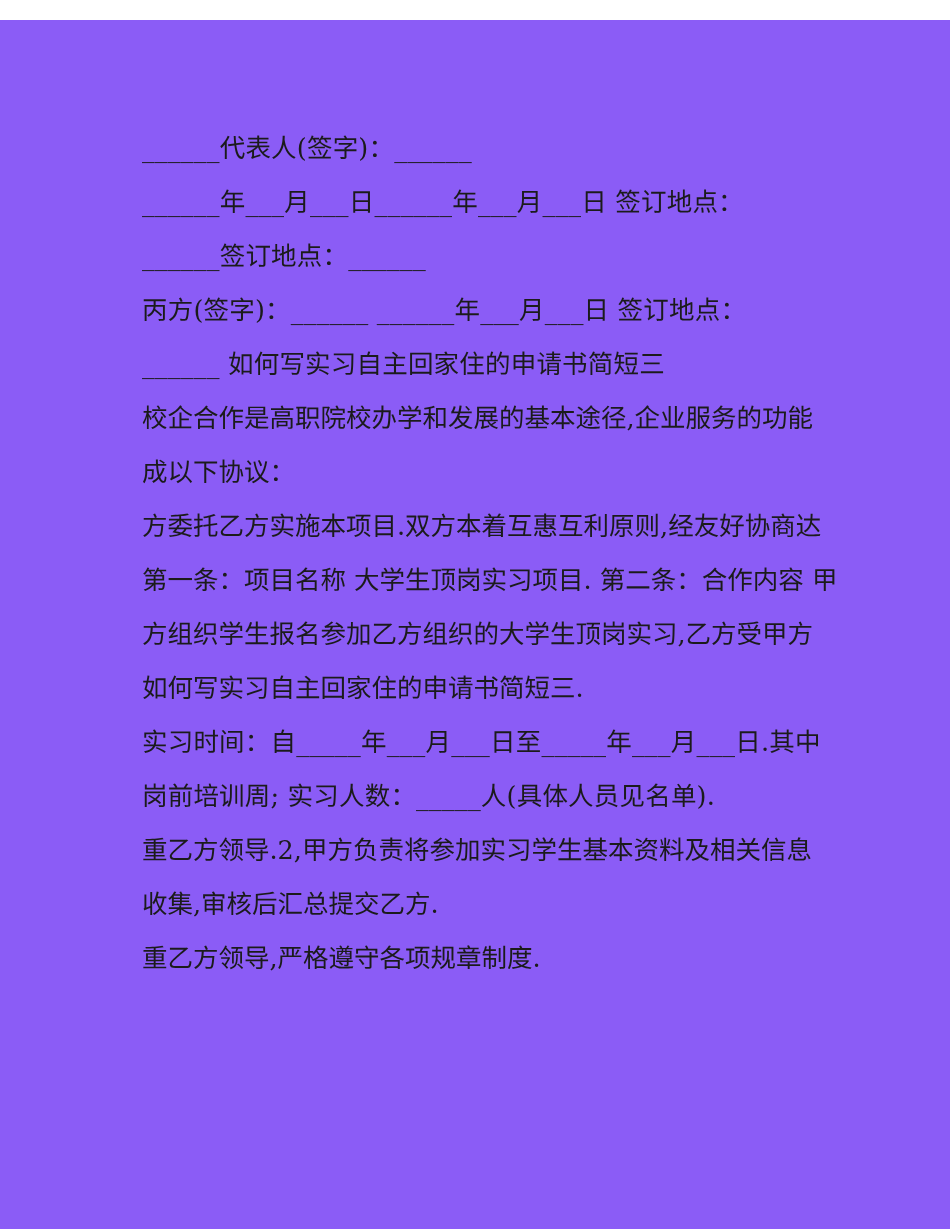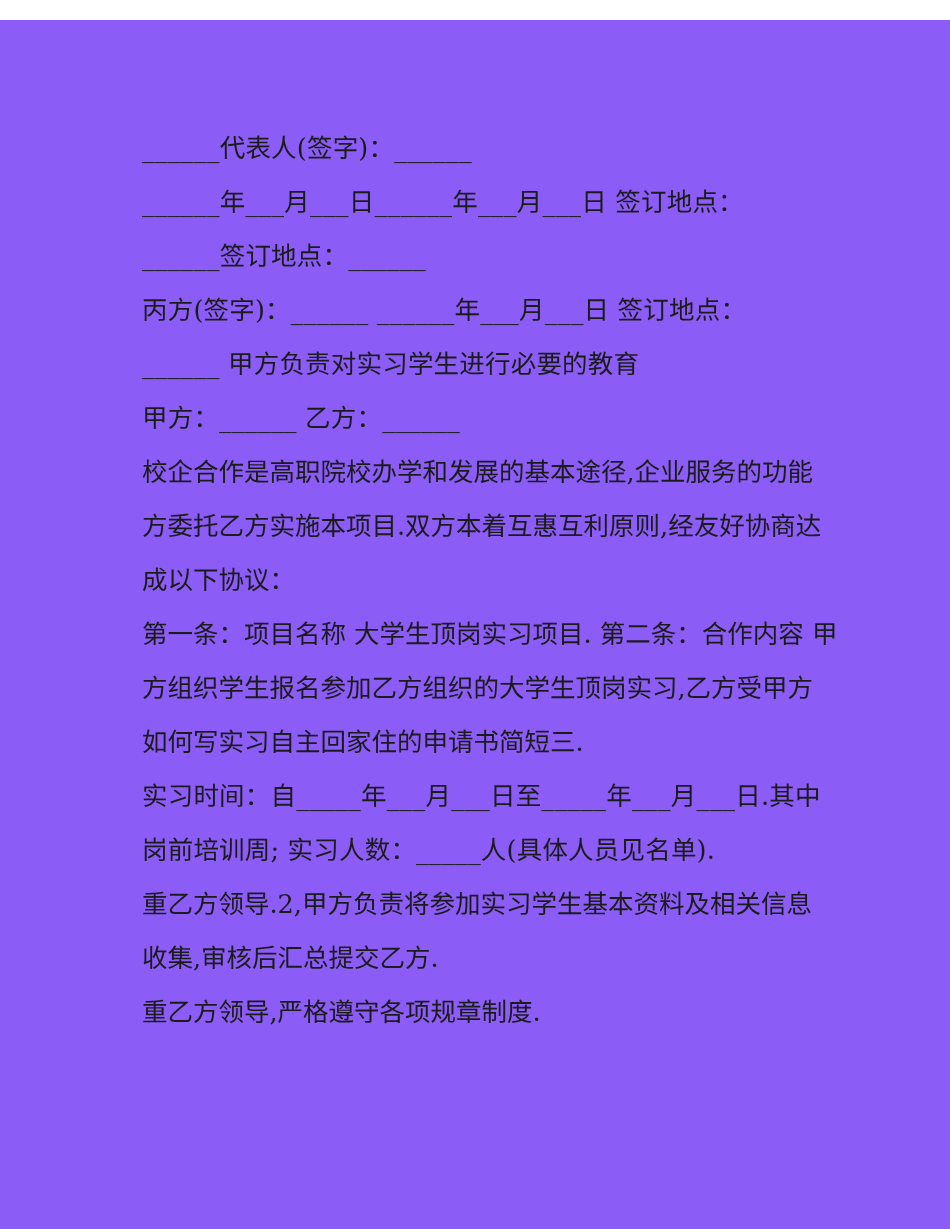--- a/index.html
+++ b/index.html
@@ -56,30 +56,29 @@
   <div class="doc-body">
 
     <div class="doc-line">______代表人(签字)：______</div>
 
     <div class="doc-line">______年___月___日______年___月___日 签订地点：</div>
 
     <div class="doc-line">______签订地点：______</div>
 
     <div class="doc-line">丙方(签字)：______ ______年___月___日 签订地点：</div>
 
-    <div class="doc-line">______ 甲方负责对实习学生进行必要的教育</div>
+    <div class="doc-line">______ 如何写实习自主回家住的申请书简短三</div>
 
-    <div class="doc-line">甲方：______ 乙方：______</div>
 
     <div class="doc-line body-line">校企合作是高职院校办学和发展的基本途径,企业服务的功能</div>
 
 
+    <div class="doc-line body-line">成以下协议：</div>
+
     <div class="doc-line body-line">方委托乙方实施本项目.双方本着互惠互利原则,经友好协商达</div>
-
-    <div class="doc-line body-line">成以下协议：</div>
 
     <div class="doc-line body-line">第一条：项目名称 大学生顶岗实习项目. 第二条：合作内容 甲</div>
 
     <div class="doc-line body-line">方组织学生报名参加乙方组织的大学生顶岗实习,乙方受甲方</div>
 
     <div class="doc-line body-line">如何写实习自主回家住的申请书简短三.</div>
 
     <div class="doc-line">实习时间：自_____年___月___日至_____年___月___日.其中</div>
 
     <div class="doc-line">岗前培训周; 实习人数：_____人(具体人员见名单).</div>

